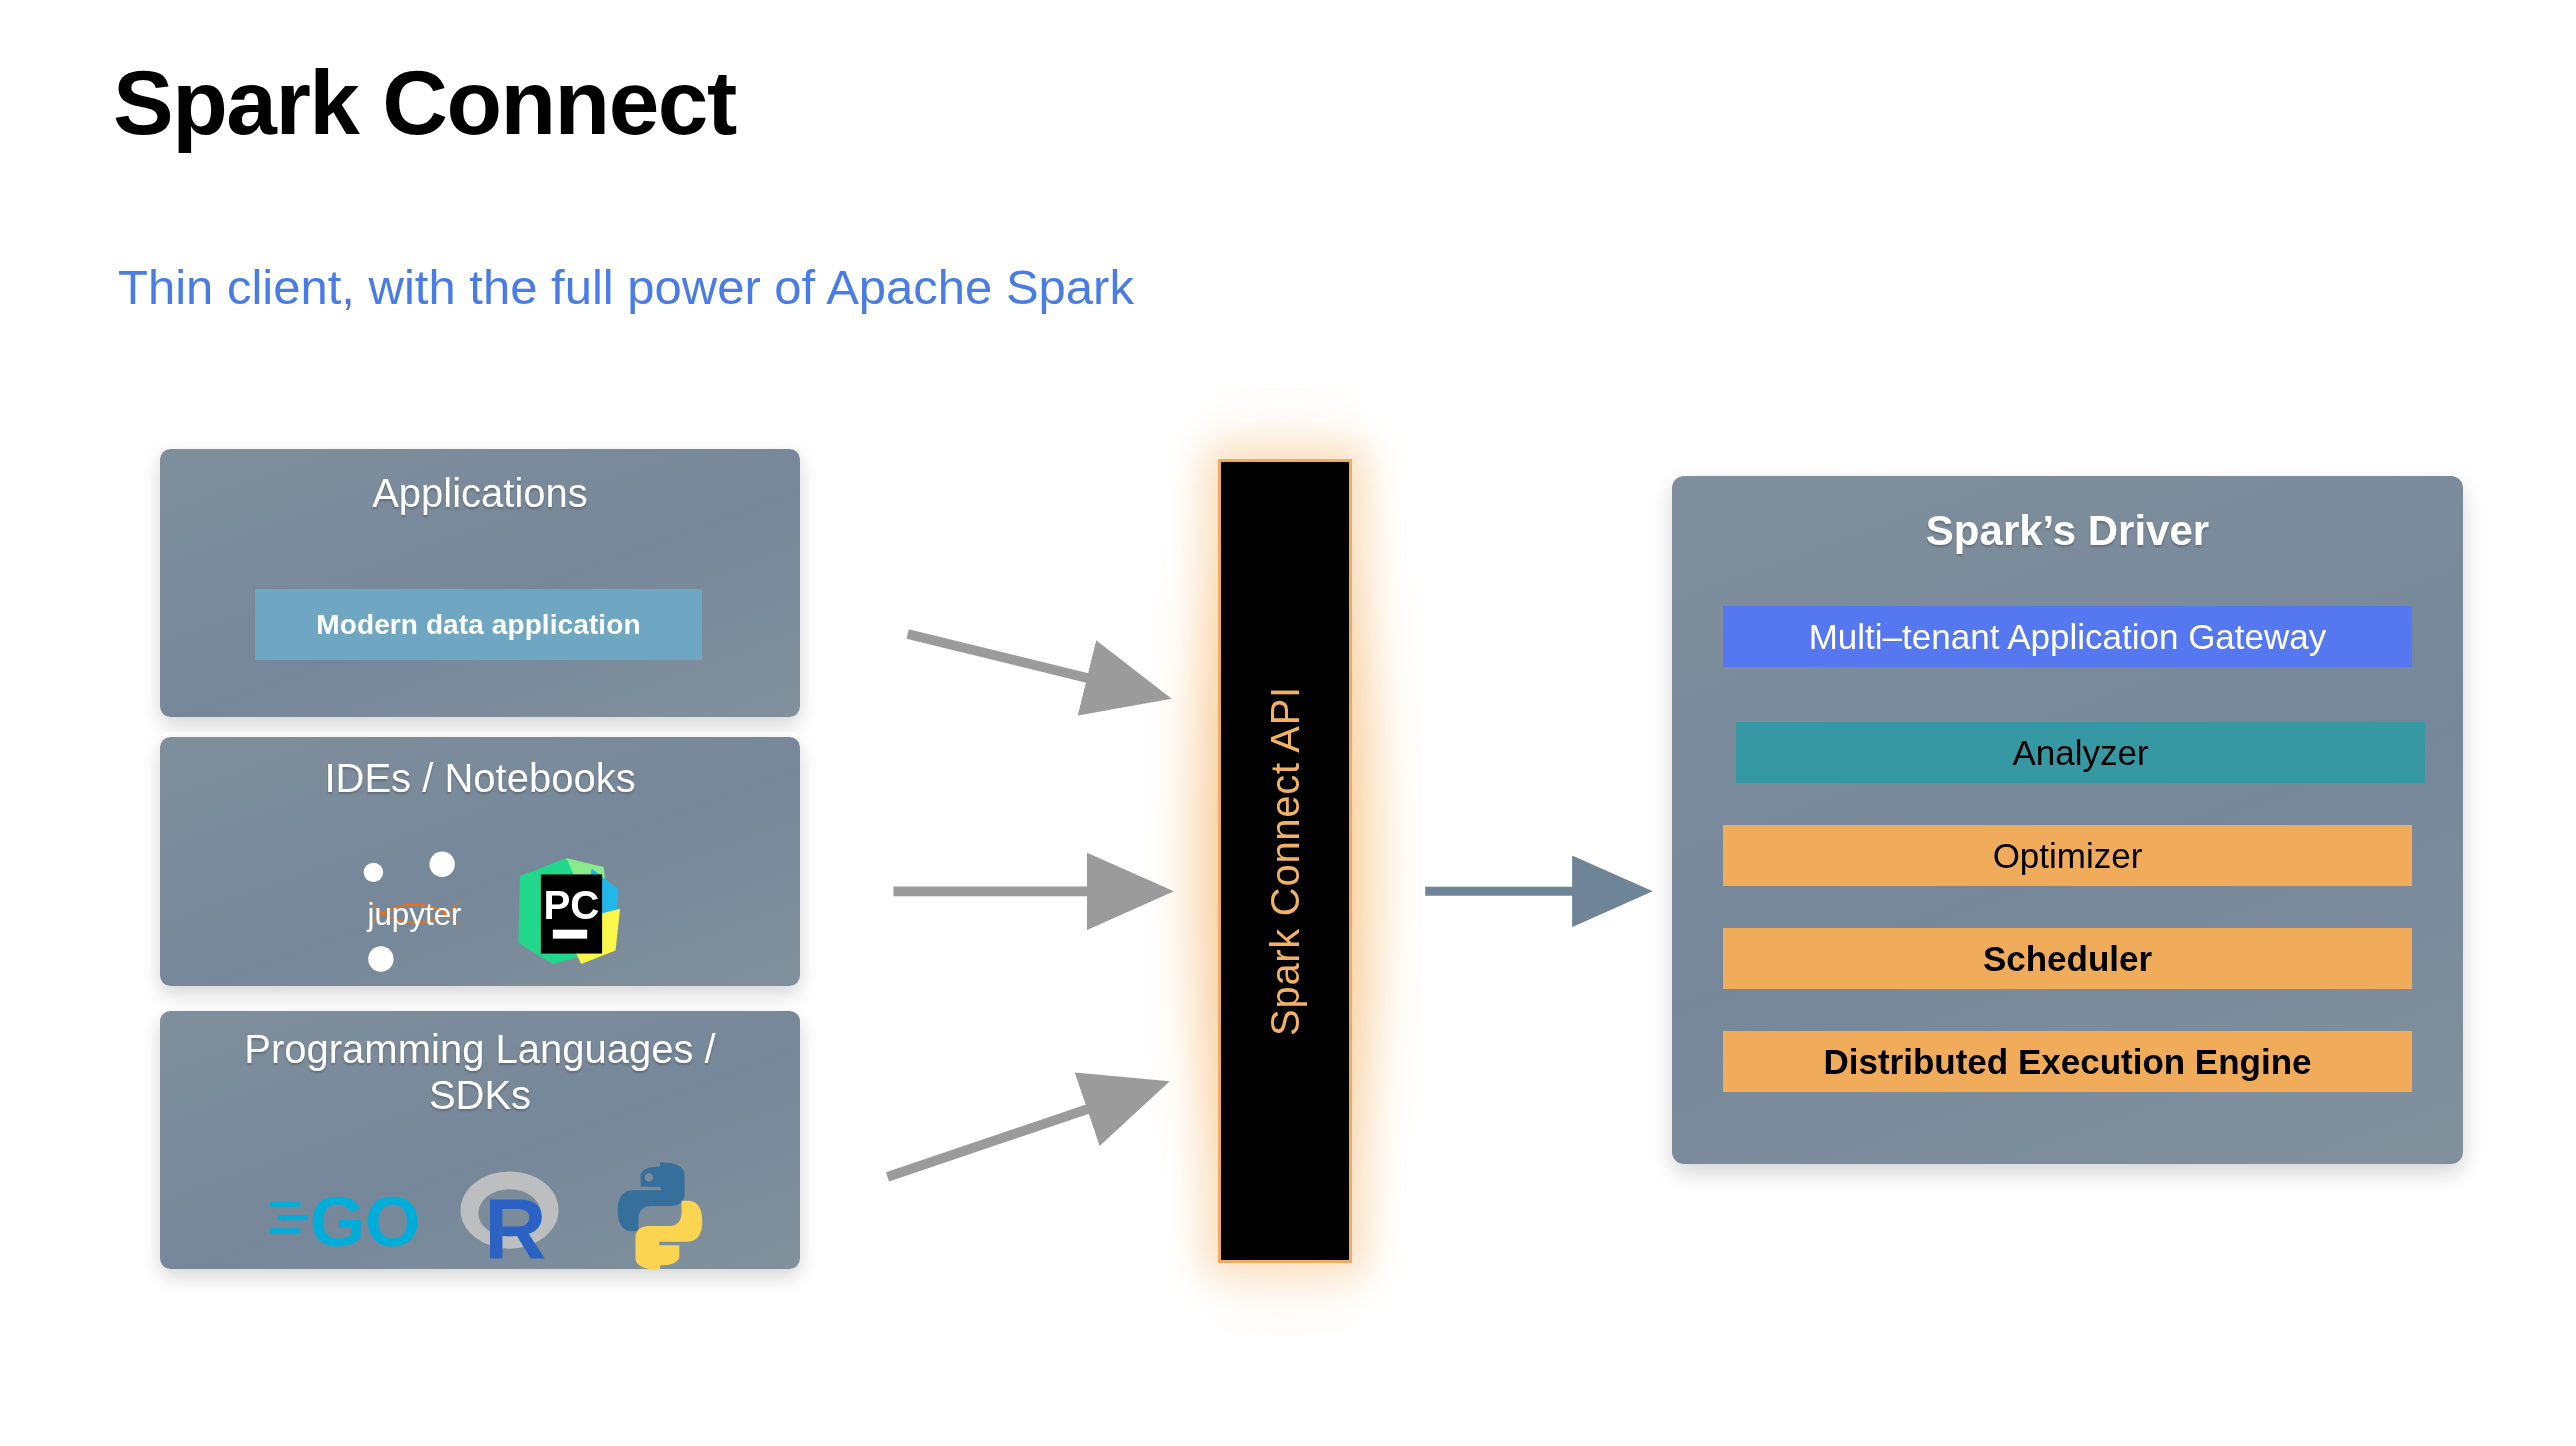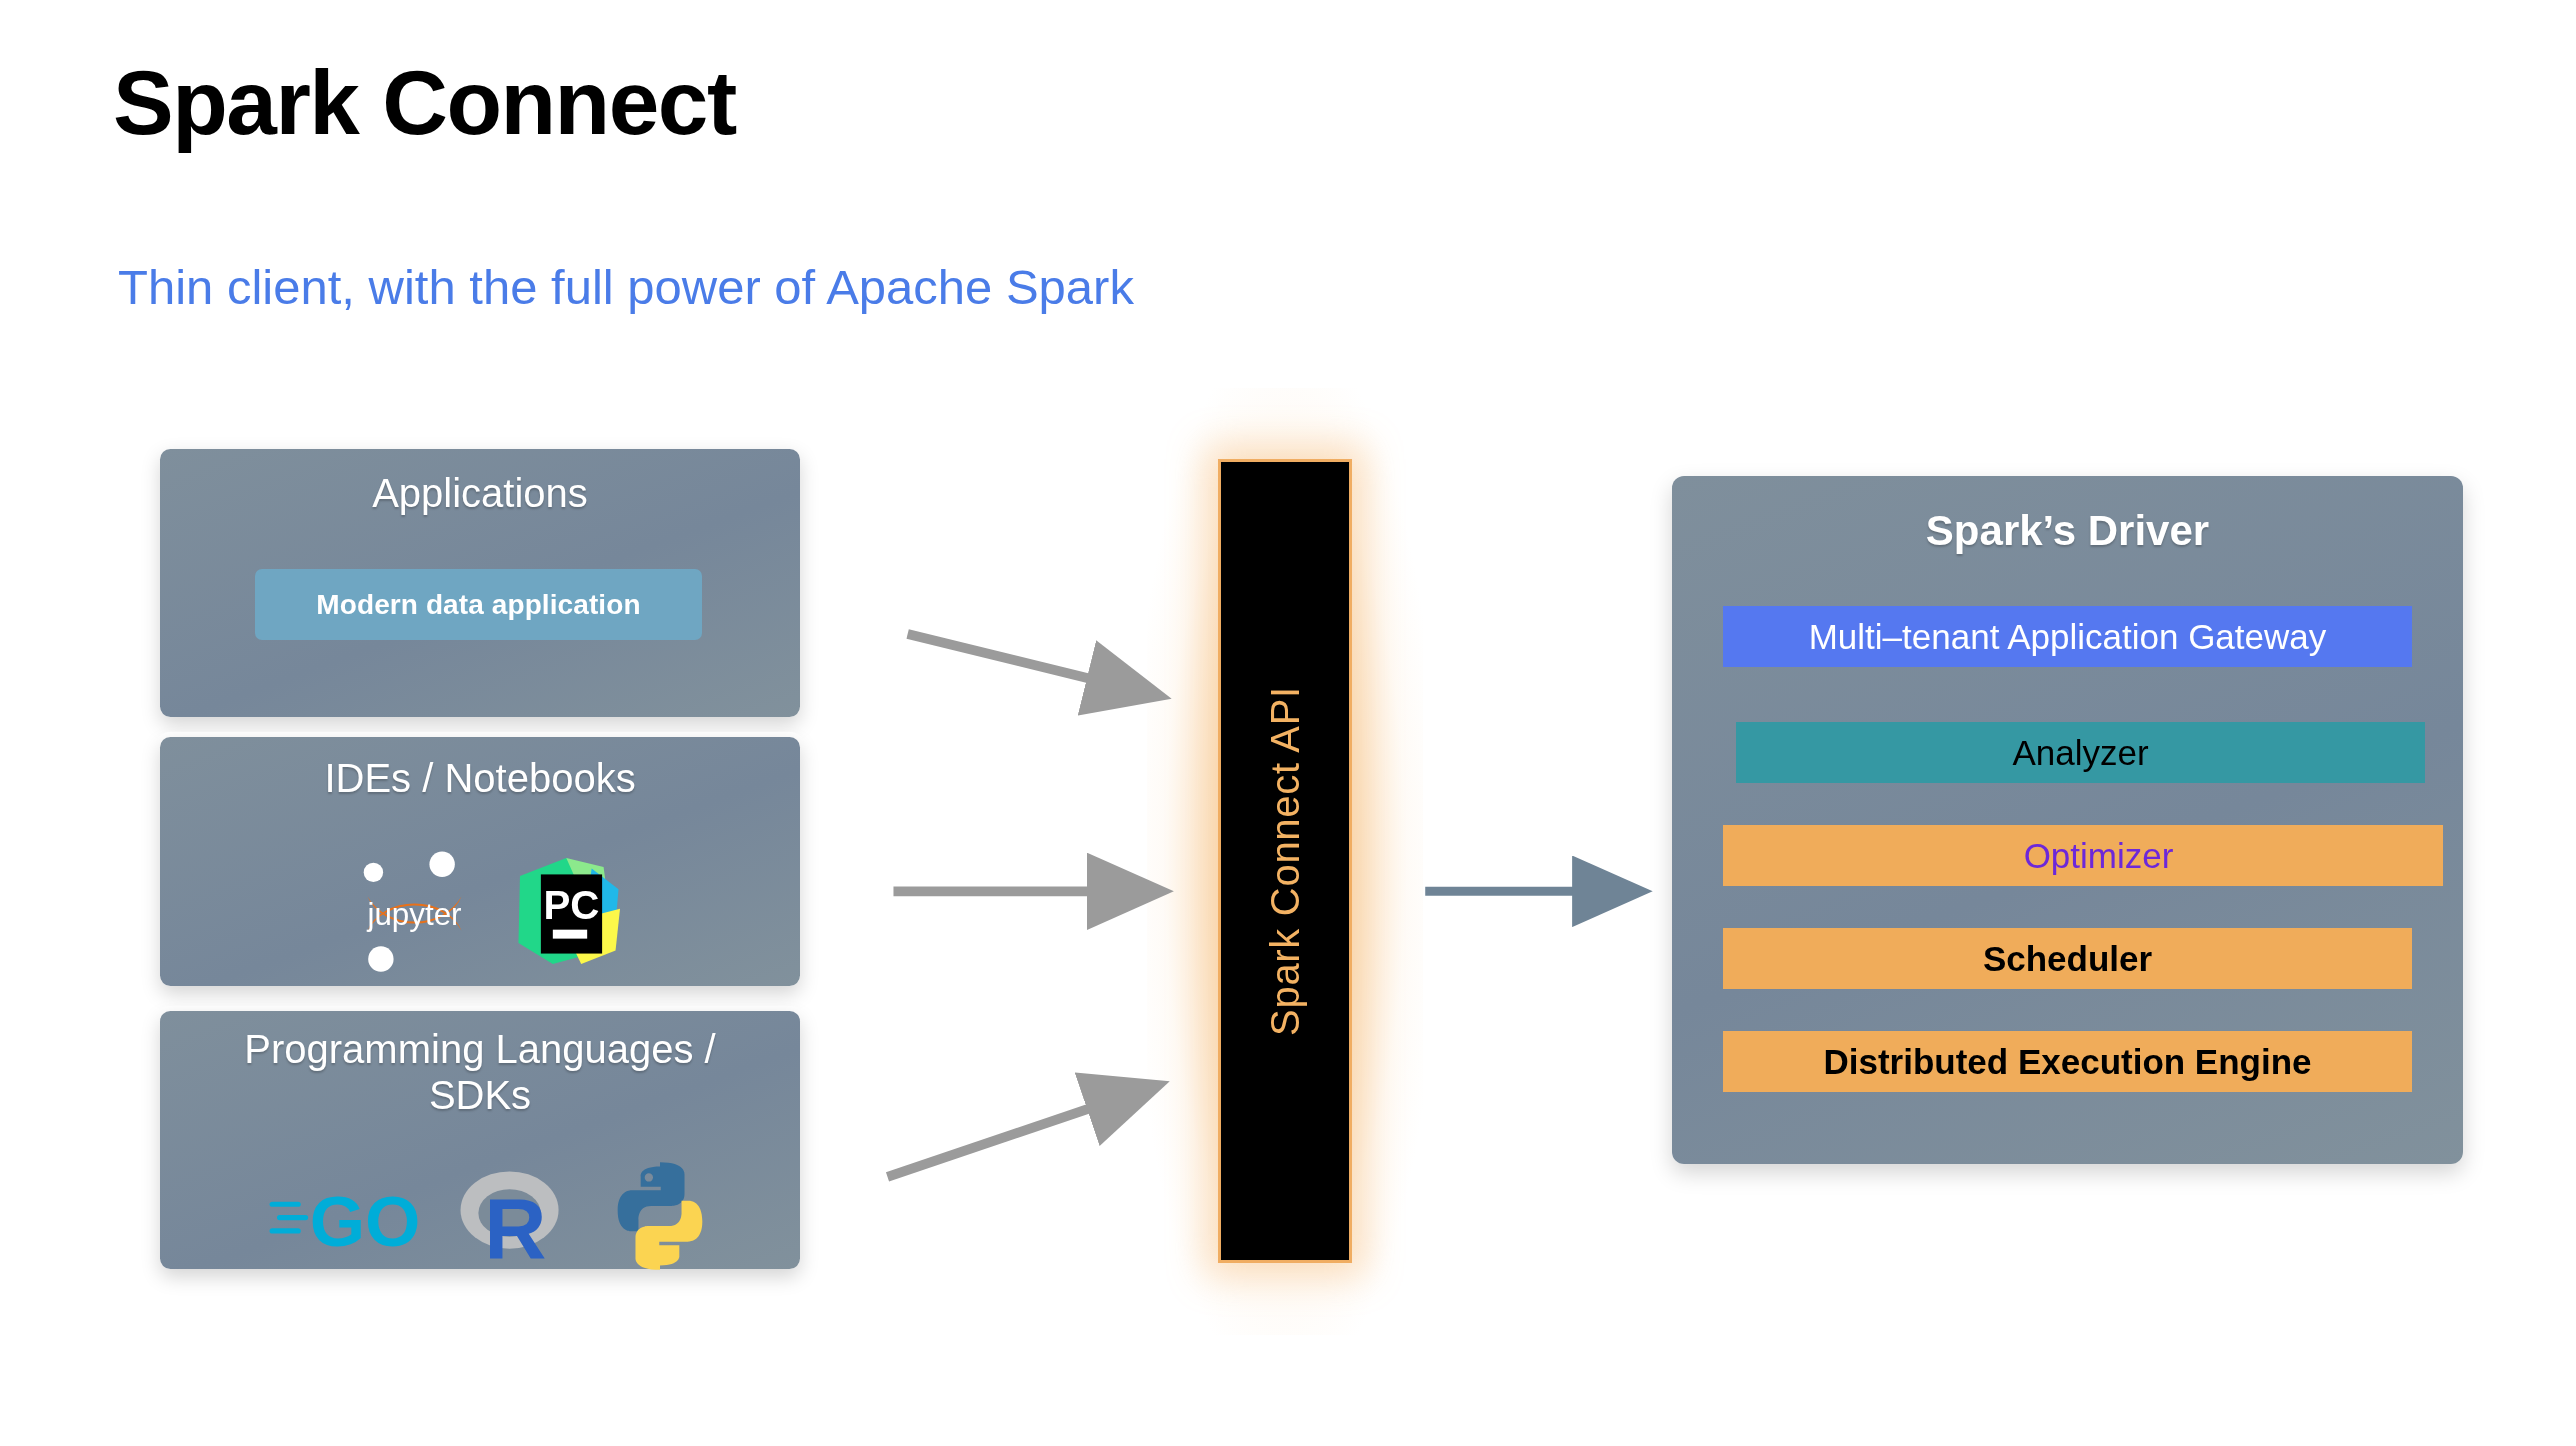--- a/index.html
+++ b/index.html
@@ -70,25 +70,25 @@
     text-shadow: 0 1.5px 2.2px rgba(0,0,0,0.22);
   }
 
   #box-applications { left: 160px; top: 449px; width: 640px; height: 268px; }
   #box-notebooks    { left: 160px; top: 737px; width: 640px; height: 249px; }
   #box-languages    { left: 160px; top: 1011px; width: 640px; height: 258px; }
 
   #app-chip {
     position: absolute;
     left: 95px;
-    top: 120px;
+    top: 140px;
     width: 447px;
     height: 71px;
     background: #6fa6c2;
-    border-radius: 7px;
+    border-radius: 0;
     display: flex;
     align-items: center;
     justify-content: center;
     color: #ffffff;
     font-size: 28px;
     font-weight: bold;
     letter-spacing: 0.1px;
   }
 
   
@@ -297,21 +297,21 @@
 
   <div id="driver-panel">
     <div id="driver-title">Spark’s Driver</div>
 
     <div class="driver-row r0" style="background:#5578f0;color:#ffffff;">
       <span>Multi–tenant Application Gateway</span>
     </div>
     <div class="driver-row r1" style="background:#3598a3;color:#000000;">
       <span>Analyzer</span>
     </div>
-    <div class="driver-row r2" style="background:#f0ac5a;color:#6d28d9;padding-left:31px;">
+    <div class="driver-row r2" style="background:#f0ac5a;color:#000000;">
       <span>Optimizer</span>
     </div>
     <div class="driver-row r3" style="background:#f0ac5a;color:#000000;font-weight:bold;">
       <span>Scheduler</span>
     </div>
     <div class="driver-row r4" style="background:#f0ac5a;color:#000000;font-weight:bold;">
       <span>Distributed Execution Engine</span>
     </div>
   </div>
 

